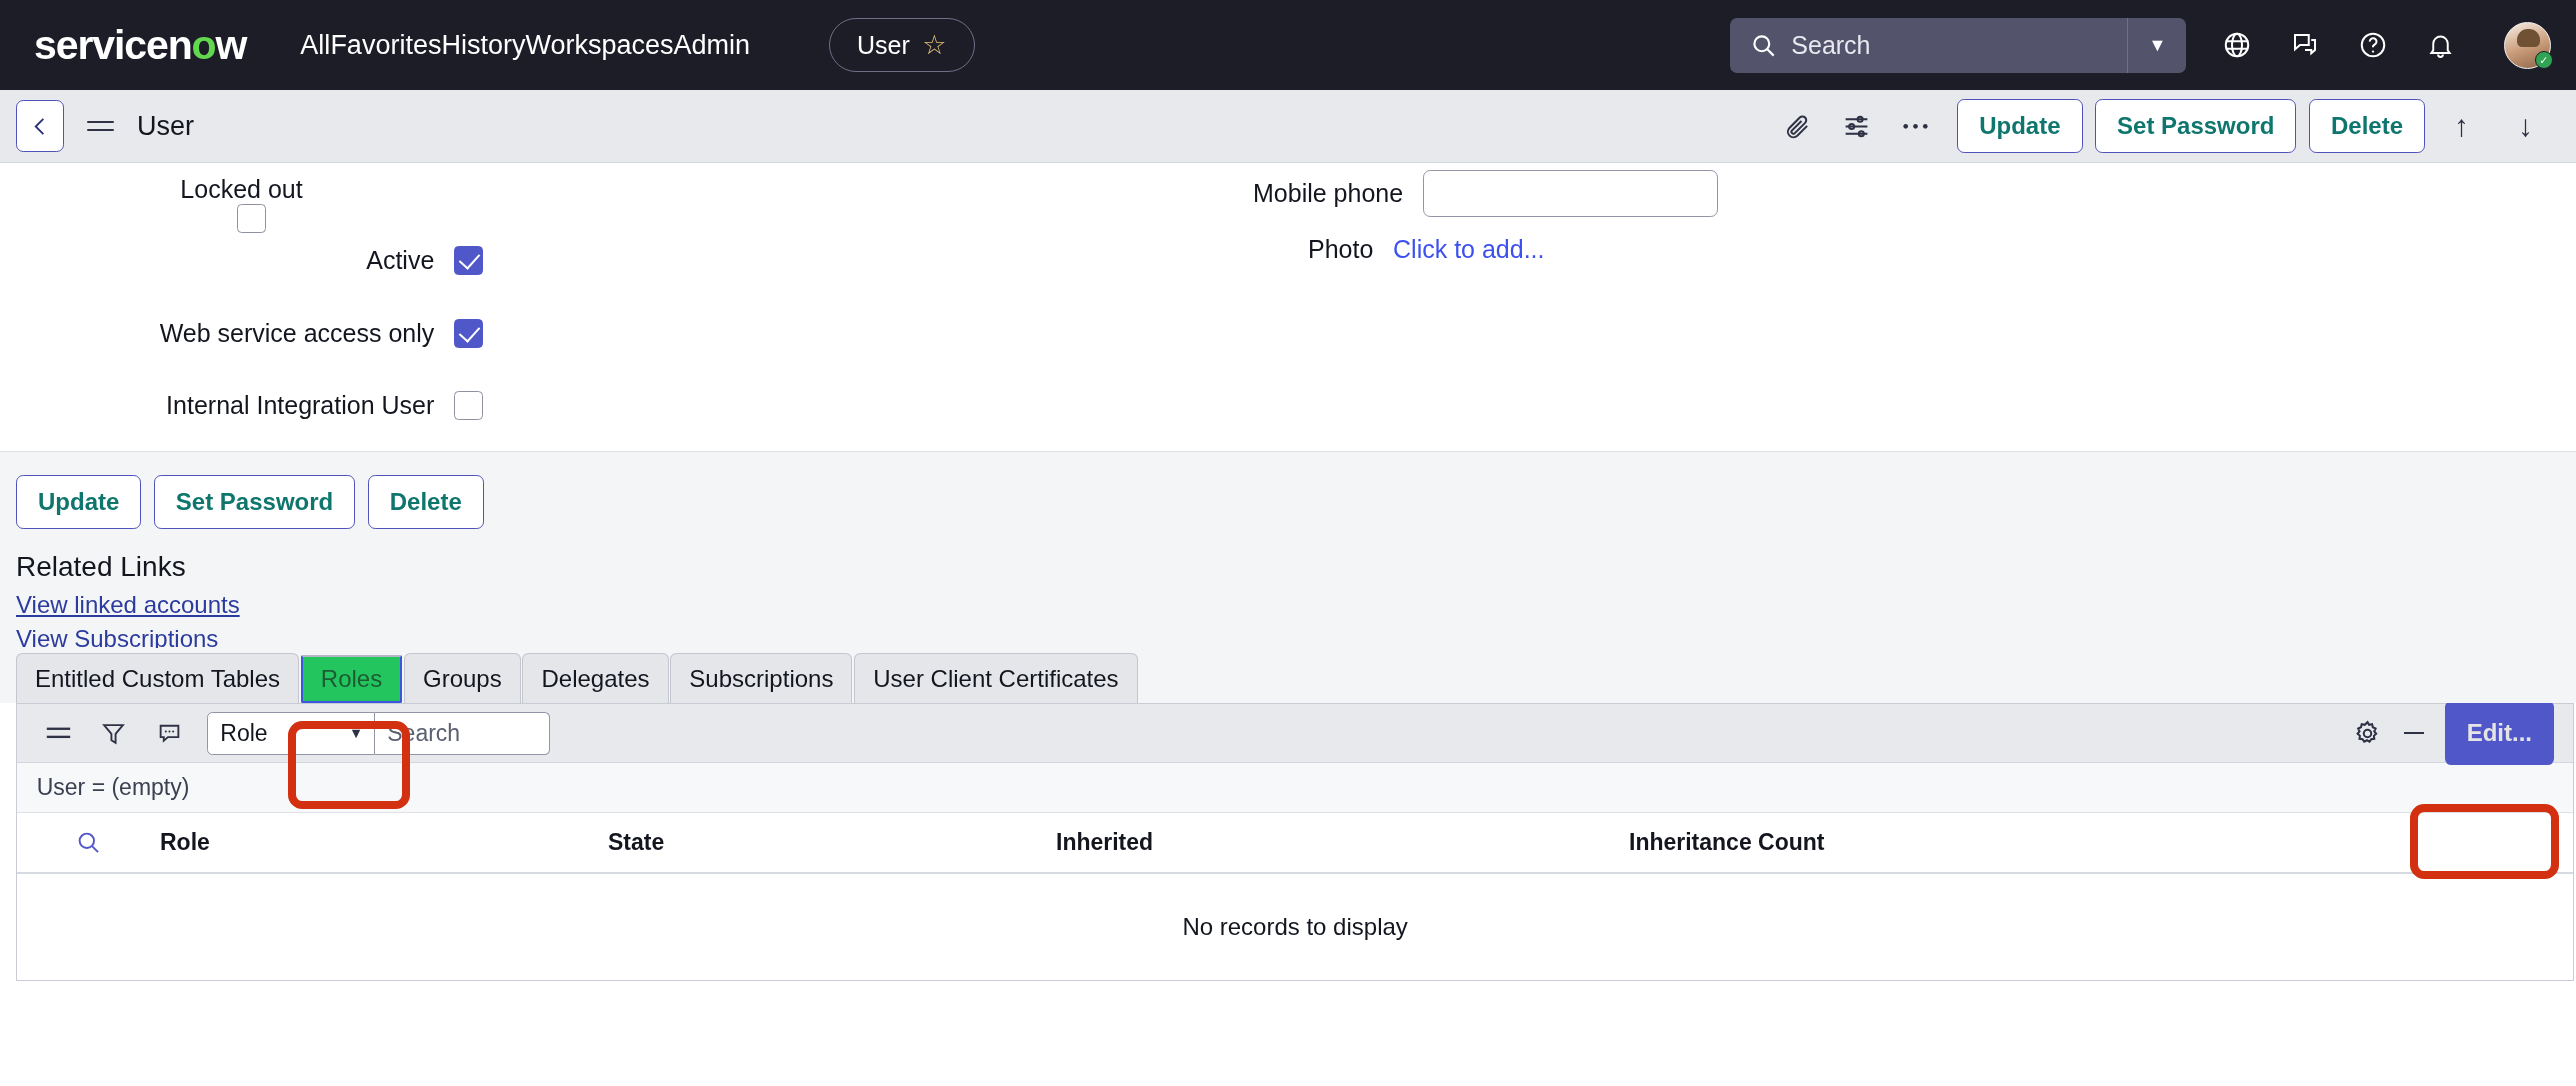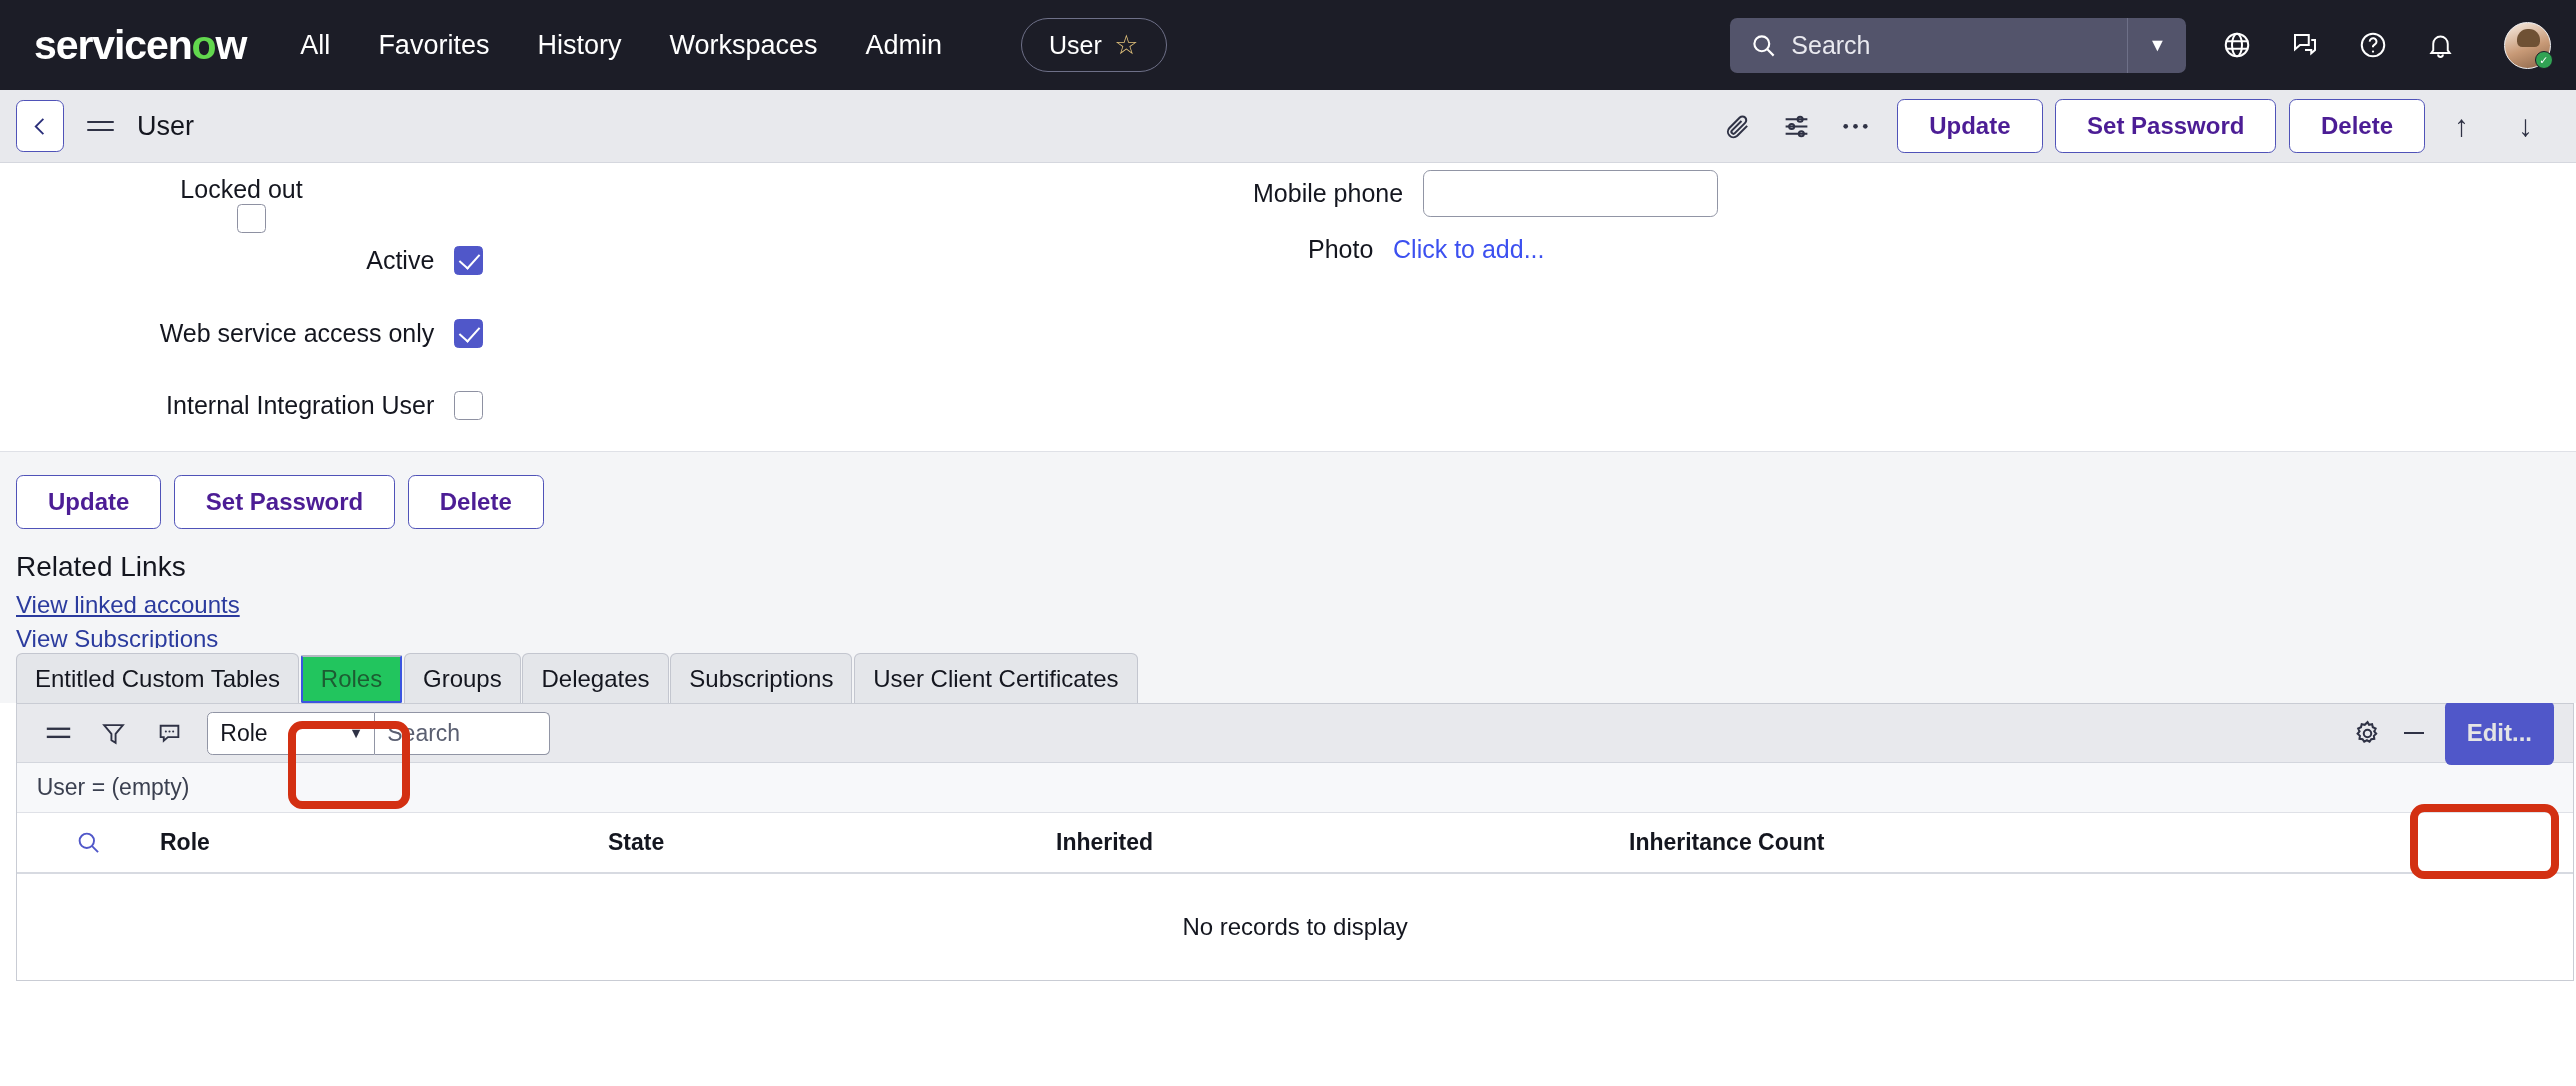--- a/index.html
+++ b/index.html
@@ -23,21 +23,21 @@
     font-size: 41px;
     font-weight: 700;
     color: #ffffff;
     letter-spacing: -1.1px;
     display: flex;
     align-items: center;
     margin-right: 54px;
     user-select: none;
   }
   .logo .grn { color: #62d84e; }
-  .nav-links { display: flex; align-items: center; gap: 48px; }
+  .nav-links { display: flex; align-items: center; }
   .nav-link {
     color: #ffffff;
     font-size: 27px;
     line-height: 1;
     white-space: nowrap;
   }
   .user-pill {
     margin-left: 79px;
     border: 1.8px solid #6e7088;
     border-radius: 30px;
@@ -144,24 +144,24 @@
   .fb-icon {
     width: 59px; height: 55px;
     display: flex; align-items: center; justify-content: center;
     color: #2f3245;
   }
   .btn-outline {
     height: 54px;
     border: 1.8px solid #4f52b8;
     border-radius: 7.2px;
     background: #ffffff;
-    color: #4c1d95;
+    color: #0f766e;
     font-size: 24px;
     font-weight: 700;
-    padding: 0 31px;
+    padding: 0 21px;
     margin-left: 12.5px;
     display: flex; align-items: center;
     white-space: nowrap;
     font-family: "Liberation Sans", sans-serif;
   }
   .arrow-btn {
     width: 55px; height: 55px;
     display: flex; align-items: center; justify-content: center;
     color: #2f3245; font-size: 30px;
     margin-left: 9px;

